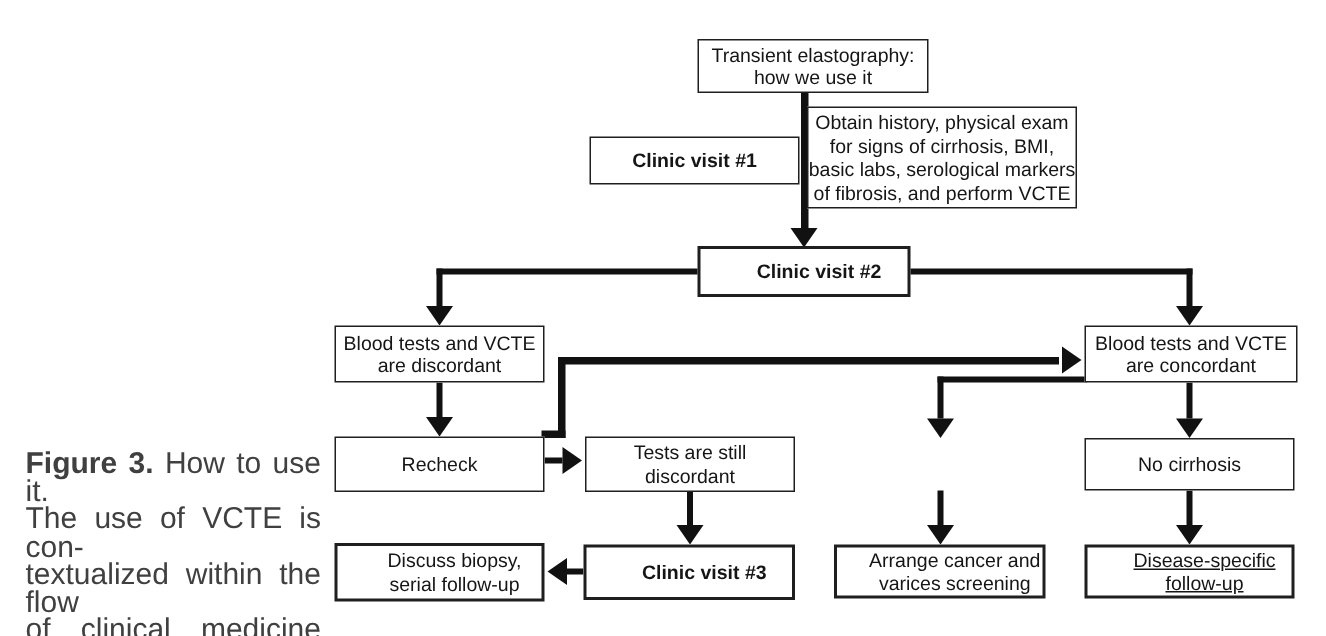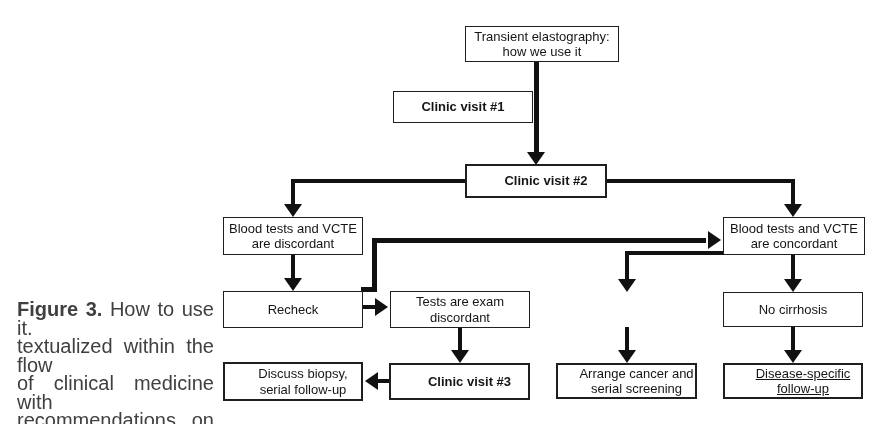--- a/index.html
+++ b/index.html
@@ -47,20 +47,21 @@
   .caption .jline { text-align:justify; text-align-last:justify; }
   .caption .lastline { text-align:left; }
 </style>
 </head>
 <body>
 
 <div id="page">
 
   <div class="caption">
     <div class="jline"><b>Figure 3.</b><span> How to use it.</span></div>
+    <div class="jline">The use of VCTE is con-</div>
     <div class="jline">textualized within the flow</div>
     <div class="jline">of clinical medicine with</div>
     <div class="jline">recommendations on a</div>
   </div>
 
   <div class="ln" style="left:534px; top:61px;  width:5px;   height:91px;"></div>
   <div class="ar down" style="left:527px; top:152px;"></div>
 
   <div class="ln" style="left:291px; top:179px; width:176px; height:4px;"></div>
   <div class="ln" style="left:291px; top:179px; width:4px;   height:25px;"></div>
@@ -96,30 +97,34 @@
 
   <div class="ln" style="left:625px; top:327px; width:4px;   height:23px;"></div>
   <div class="ar down" style="left:618px; top:350px;"></div>
 
   <div class="ln" style="left:791px; top:327px; width:4px;   height:23px;"></div>
   <div class="ar down" style="left:784px; top:350px;"></div>
 
   <div class="node n-title">Transient elastography:
 how we use it</div>
   <div class="node n-clinic1 bold">Clinic visit #1</div>
+  <div class="node n-obtain">Obtain history, physical exam
+for signs of cirrhosis, BMI,
+basic labs, serological markers
+of fibrosis, and perform VCTE</div>
   <div class="node n-clinic2 bold thick">Clinic visit #2</div>
   <div class="node n-discordant">Blood tests and VCTE
 are discordant</div>
   <div class="node n-concordant">Blood tests and VCTE
 are concordant</div>
   <div class="node n-recheck">Recheck</div>
-  <div class="node n-tests">Tests are exam
+  <div class="node n-tests">Tests are still
 discordant</div>
   <div class="node n-nocirr">No cirrhosis</div>
   <div class="node n-discuss thick">Discuss biopsy,
 serial follow-up</div>
   <div class="node n-clinic3 bold thick">Clinic visit #3</div>
   <div class="node n-arrange thick">Arrange cancer and
-serial screening</div>
+varices screening</div>
   <div class="node n-disease thick">Disease-specific
 follow-up</div>
 
 </div>
 
 </body></html>

